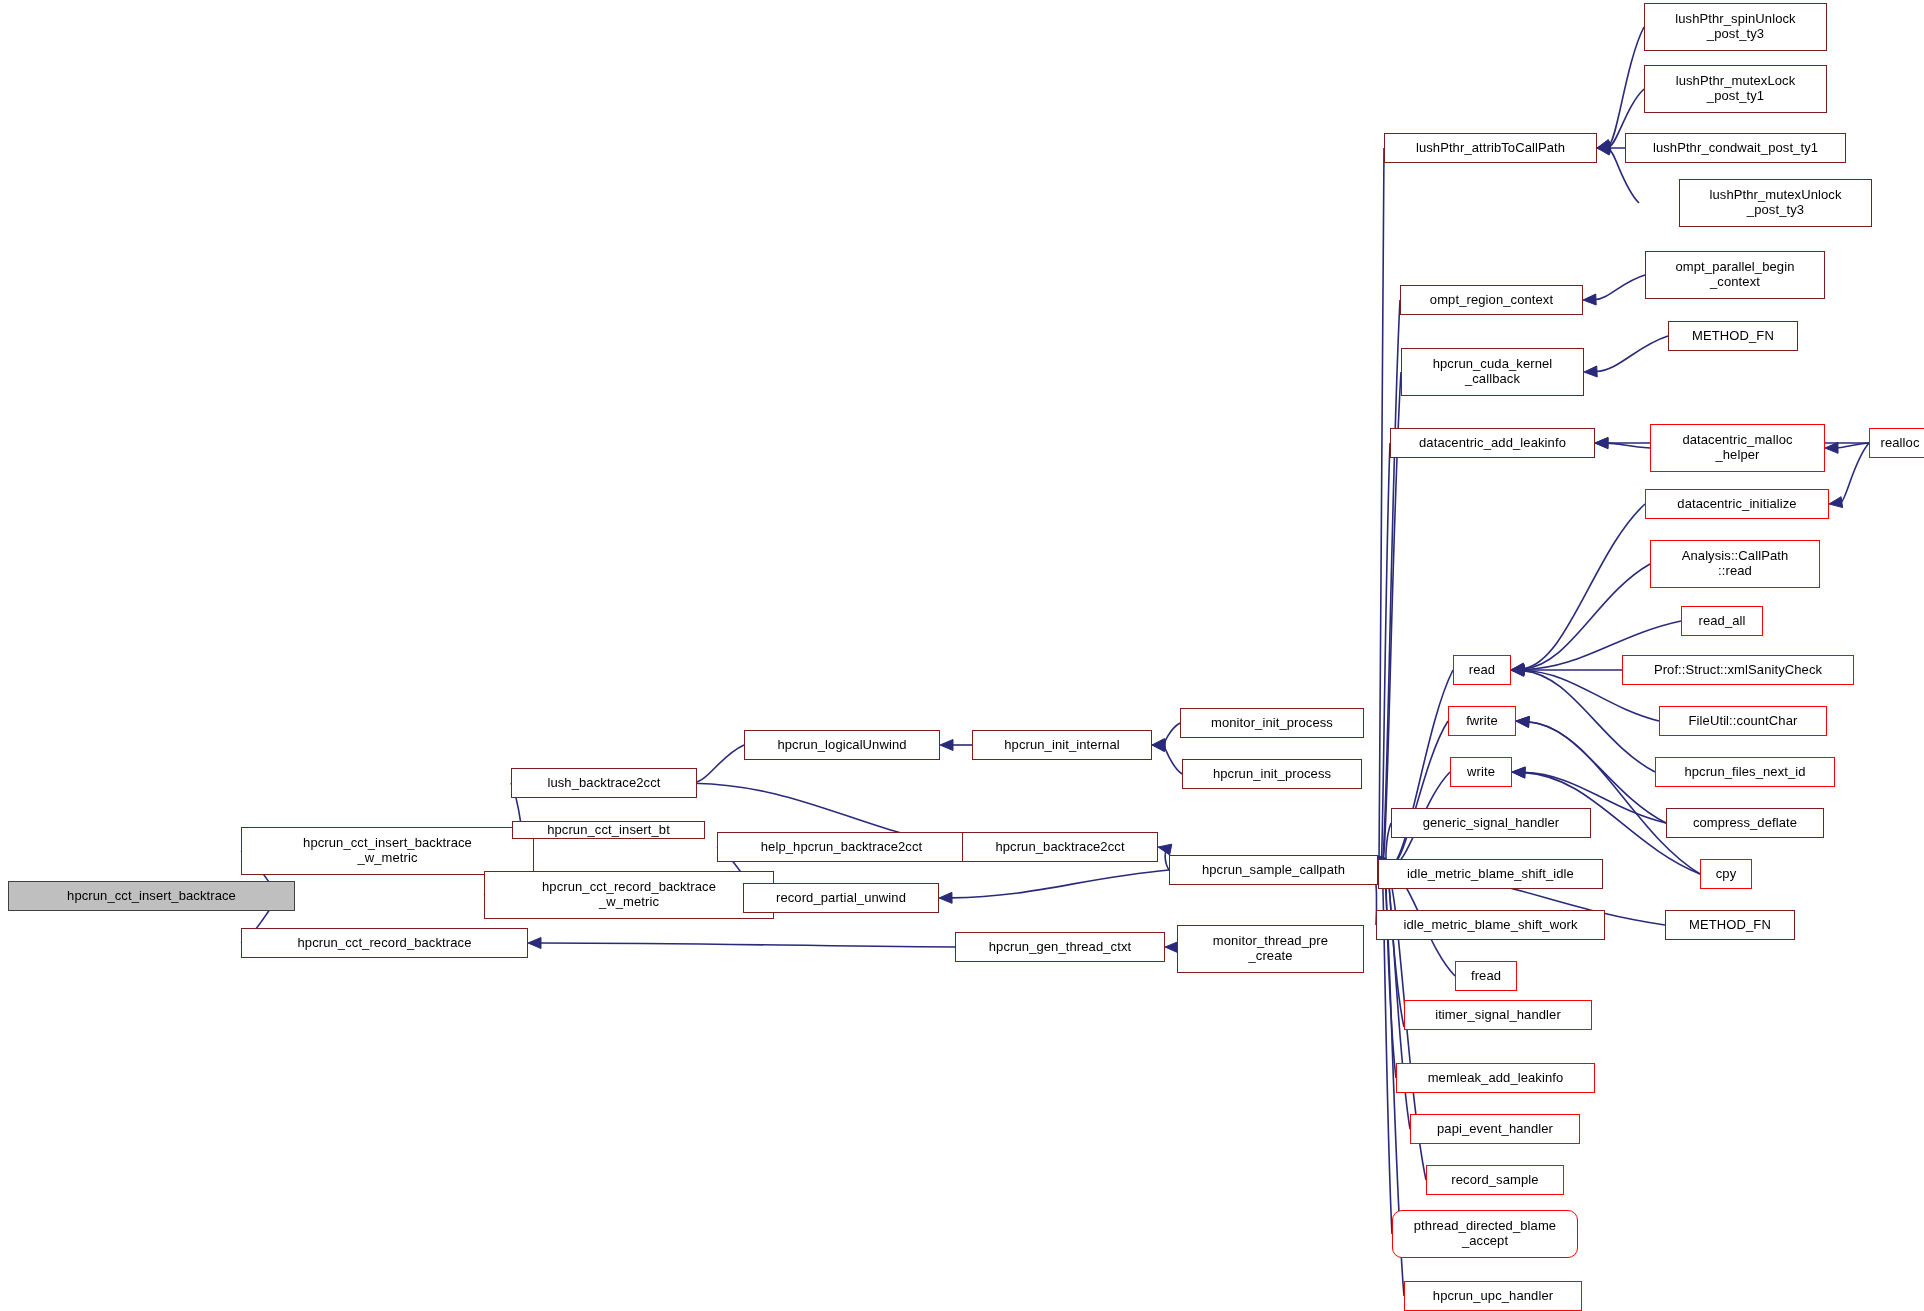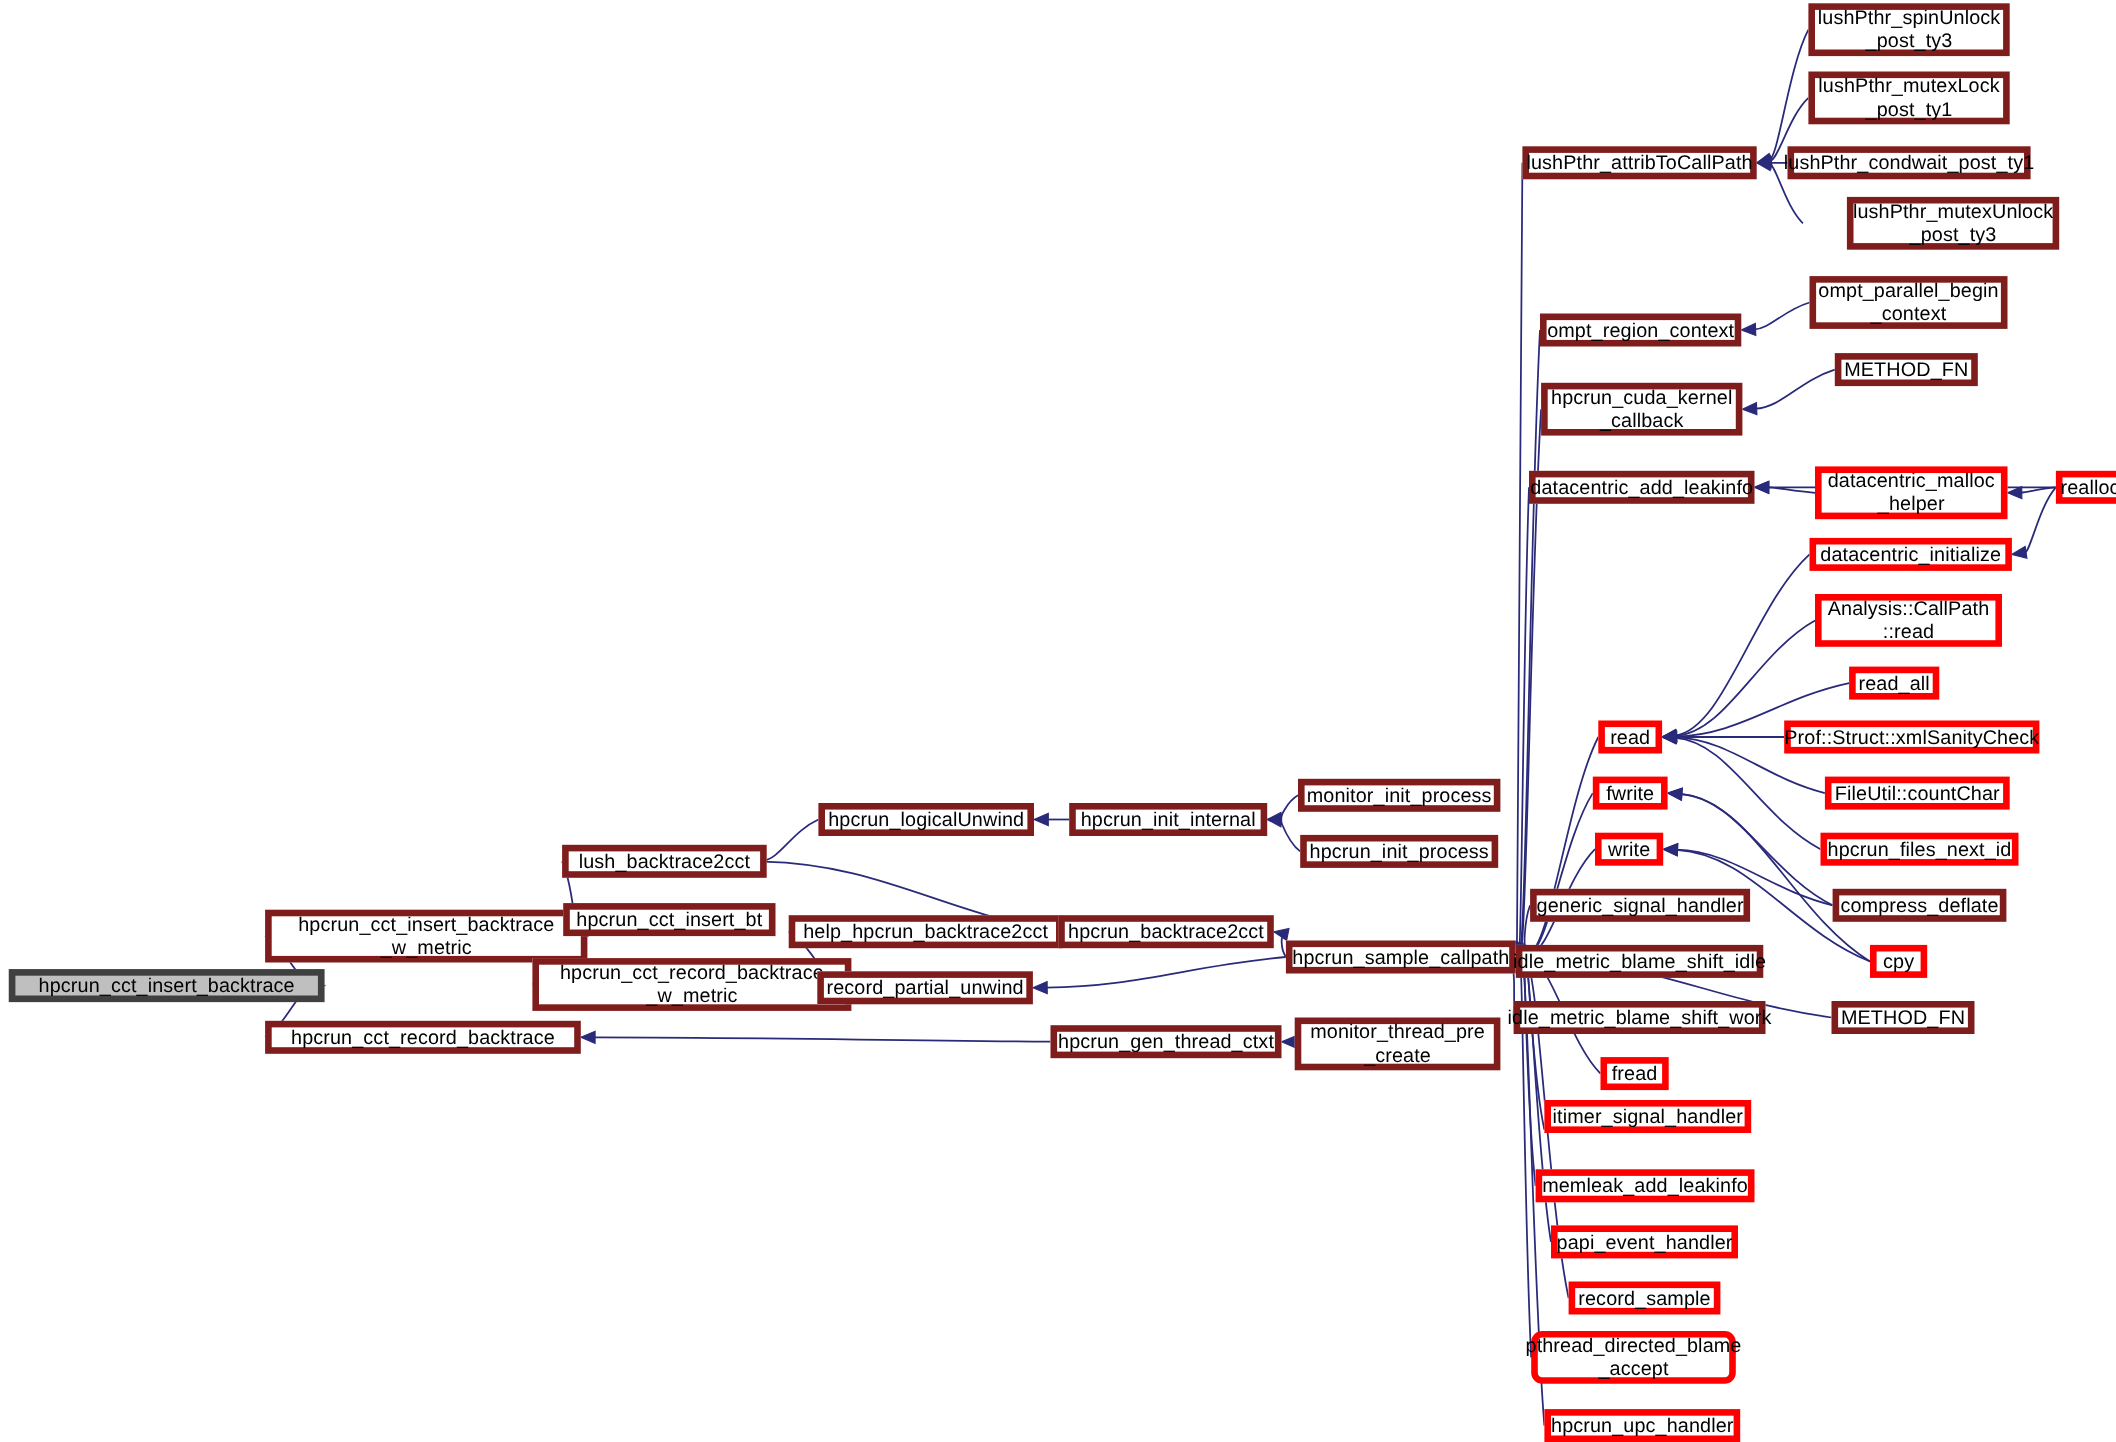--- a/index.html
+++ b/index.html
@@ -24,23 +24,23 @@
     pointer-events: none;
   }
   .node {
     position: absolute;
     box-sizing: border-box;
     display: flex;
     align-items: center;
     justify-content: center;
     text-align: center;
     background: #ffffff;
-    border: 6px solid #7f1d1d;
+    border: 1px solid #7f1d1d;
     color: #000000;
-    font-size: 18px;
+    font-size: 13px;
     line-height: 1.15;
     white-space: pre;
     letter-spacing: 0.1px;
     z-index: 5;
   }
   .node.red {
     border-color: #ff0000;
   }
   .node.current {
     background: #bfbfbf;
@@ -160,21 +160,21 @@
       <polygon points="1378,870 1386.1915679979552,881.4955736583642 1391.9545650833743,872.1260558162631" fill="#2a2a7a" stroke="#2a2a7a" stroke-width="1"></polygon>
       <path d="M 1382.4935565952155 881.1269020452952 C 1383.88 884.56, 1386.68 1132.08, 1392 1234" fill="none" stroke="#2a2a7a" stroke-width="1.6"></path>
       <polygon points="1378,870 1377.7681895407231,884.1136906552103 1387.9678497489103,879.994597109596" fill="#2a2a7a" stroke="#2a2a7a" stroke-width="1"></polygon>
       <path d="M 1384.4747002800086 880.1033784589144 C 1388.92 887.04, 1394.12 1176.72, 1404 1296" fill="none" stroke="#2a2a7a" stroke-width="1.6"></path>
       <polygon points="1378,870 1380.3835435096735,883.9128976254946 1389.6449737636785,877.9777557021533" fill="#2a2a7a" stroke="#2a2a7a" stroke-width="1"></polygon>
     </svg>
 <div class="node current" style="left: 8px; top: 881px; width: 287px; height: 30px;">hpcrun_cct_insert_backtrace</div>
     <div class="node" style="left: 241px; top: 827px; width: 293px; height: 48px;">hpcrun_cct_insert_backtrace
 _w_metric</div>
     <div class="node" style="left: 241px; top: 928px; width: 287px; height: 30px;">hpcrun_cct_record_backtrace</div>
-    <div class="node" style="left: 512px; top: 821px; width: 193px; height: 30px;">hpcrun_cct_insert_bt</div>
+    <div class="node" style="left: 512px; top: 821px; width: 193px; height: 18px;">hpcrun_cct_insert_bt</div>
     <div class="node" style="left: 484px; top: 871px; width: 290px; height: 48px;">hpcrun_cct_record_backtrace
 _w_metric</div>
     <div class="node" style="left: 511px; top: 768px; width: 186px; height: 30px;">lush_backtrace2cct</div>
     <div class="node" style="left: 744px; top: 730px; width: 196px; height: 30px;">hpcrun_logicalUnwind</div>
     <div class="node" style="left: 717px; top: 832px; width: 249px; height: 30px;">help_hpcrun_backtrace2cct</div>
     <div class="node" style="left: 743px; top: 883px; width: 196px; height: 30px;">record_partial_unwind</div>
     <div class="node" style="left: 972px; top: 730px; width: 180px; height: 30px;">hpcrun_init_internal</div>
     <div class="node" style="left: 962px; top: 832px; width: 196px; height: 30px;">hpcrun_backtrace2cct</div>
     <div class="node" style="left: 955px; top: 932px; width: 210px; height: 30px;">hpcrun_gen_thread_ctxt</div>
     <div class="node" style="left: 1180px; top: 708px; width: 184px; height: 30px;">monitor_init_process</div>

